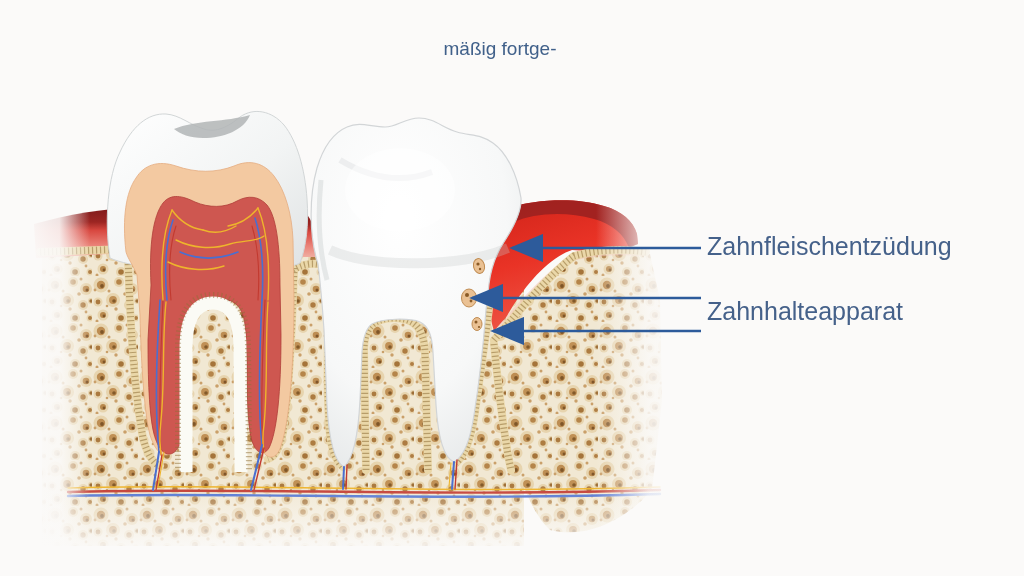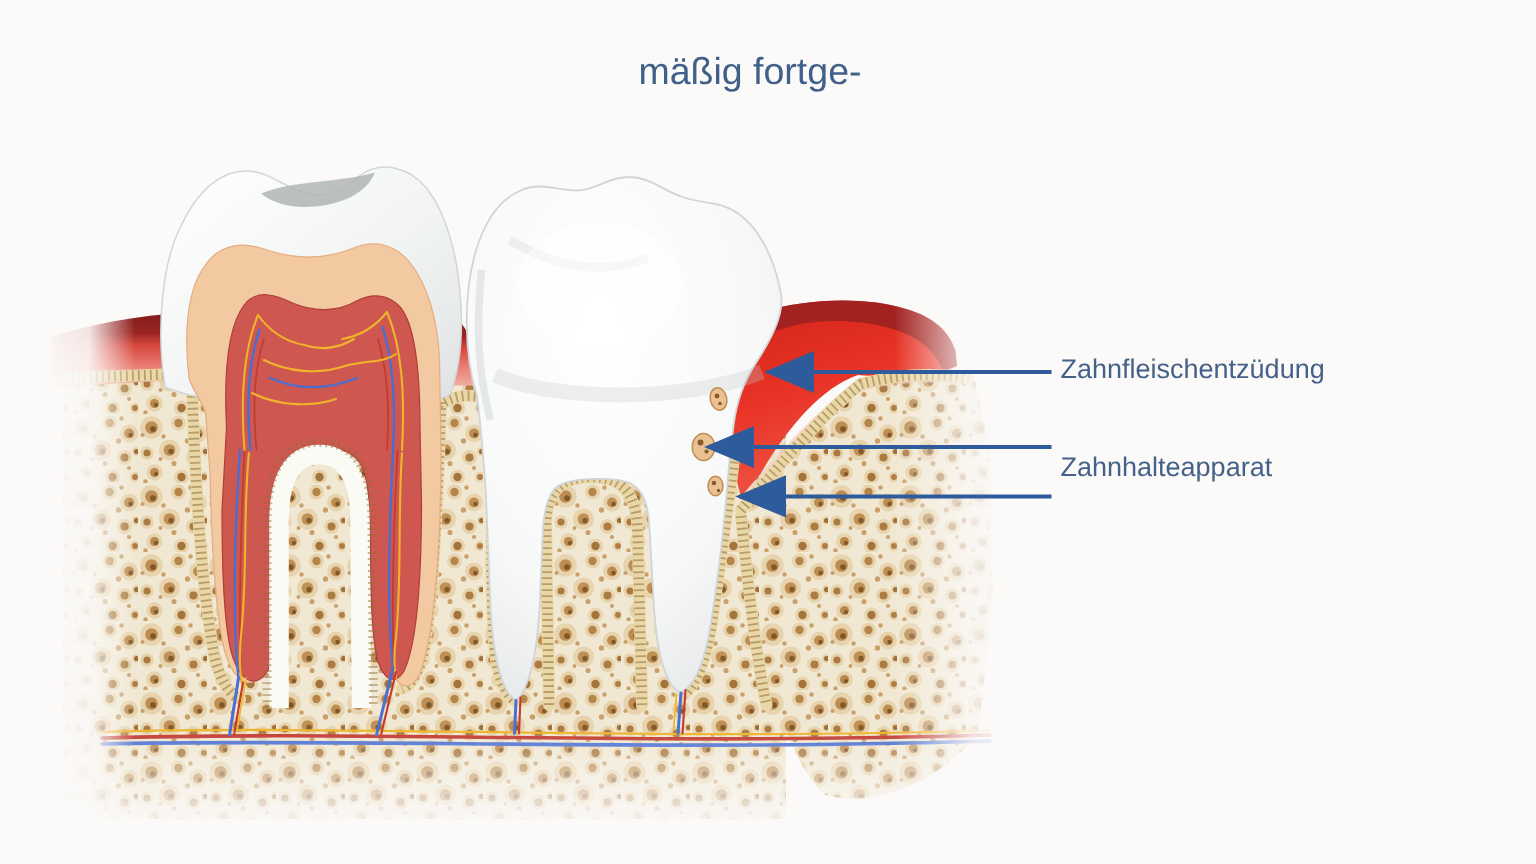--- a/index.html
+++ b/index.html
@@ -1,21 +1,21 @@
 <!DOCTYPE html>
 <html><head>
 <meta charset="utf-8">
 <style>
   html,body{margin:0;padding:0;}
   .stage{position:relative;width:1024px;height:576px;background:#fbfaf9;overflow:hidden;
          font-family:"Liberation Sans",sans-serif;}
   .illustration-svg{position:absolute;left:0;top:0;}
   .title{position:absolute;left:330px;top:33px;width:340px;text-align:center;
-         font-size:25px;line-height:31px;color:#40608a;font-weight:400;}
-  .ann-label{position:absolute;left:707px;font-size:18px;line-height:22px;
+         font-size:19px;line-height:31px;color:#40608a;font-weight:400;}
+  .ann-label{position:absolute;left:707px;font-size:25px;line-height:22px;
              color:#45618a;white-space:nowrap;font-weight:400;}
   .ann-1{top:235px;} .ann-2{top:288px;} .ann-3{top:300px;}
 </style>
 </head>
 <body>
 
 <div class="stage">
 
   <svg class="illustration-svg" width="1024" height="576" viewBox="0 0 1024 576">
     <defs>

